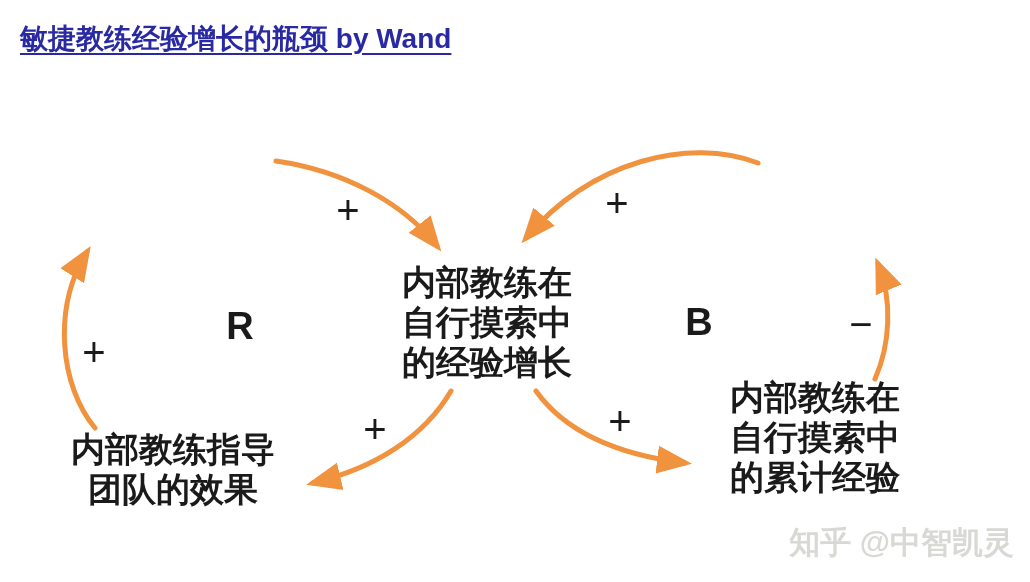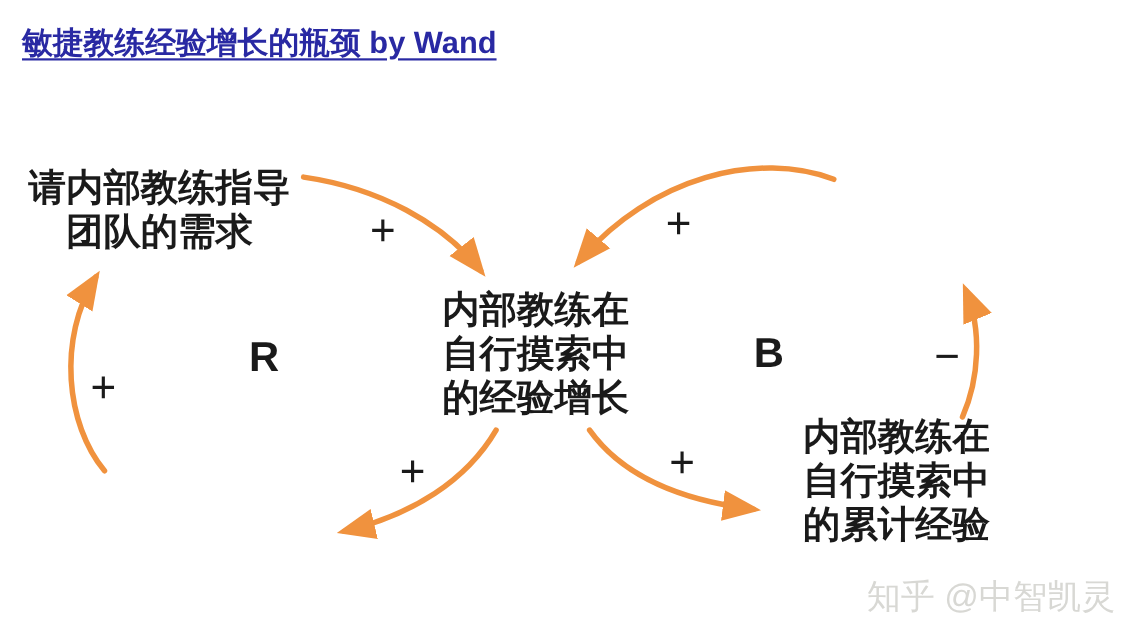--- a/index.html
+++ b/index.html
@@ -44,21 +44,21 @@
   .sign{
     position:absolute;
     transform:translate(-50%,-50%);
     font-size:40px;font-weight:500;
     color:var(--node_black);
     line-height:1;
   }
   .watermark{
     position:absolute;
     right:16px;top:522px;
-    font-size:31px;font-weight:400;
+    font-size:31px;font-weight:700;
     color:var(--watermark_gray);
     text-shadow:1px 1px 0 #ffffff;
     white-space:nowrap;
   }
 </style>
 </head>
 <body>
 
 <div id="canvas">
 
@@ -71,25 +71,25 @@
     <path class="edge" d="M 276 161 C 345 171 403 203 437 246" marker-end="url(#ah)"></path>
     <path class="edge" d="M 758 163 C 690 137 592 160 526 238" marker-end="url(#ah)"></path>
     <path class="edge" d="M 451 391 C 424 437 375 468 313 483" marker-end="url(#ah)"></path>
     <path class="edge" d="M 536 391 C 566 433 620 455 685 463" marker-end="url(#ah)"></path>
     <path class="edge" d="M 875 379 C 890 345 893 300 878 264" marker-end="url(#ah)"></path>
     <path class="edge" d="M 95 428 C 60 386 52 308 87 252" marker-end="url(#ah)"></path>
   </svg>
 
   <div class="title">敏捷教练经验增长的瓶颈 by Wand</div>
 
-  <div class="node" style="left:0px;   top:151px; width:290px;">请内部教练指导
-团队的需求</div>
   <div class="node" style="left:377px; top:262px; width:220px;">内部教练在
 自行摸索中
 的经验增长</div>
+  <div class="node" style="left:28px;  top:429px; width:290px;">内部教练指导
+团队的效果</div>
   <div class="node" style="left:703px; top:377px; width:224px;">内部教练在
 自行摸索中
 的累计经验</div>
 
   <div class="loop-label" style="left:240px; top:326px;">R</div>
   <div class="loop-label" style="left:699px; top:322px;">B</div>
 
   <div class="sign" style="left:348px; top:210px;">+</div>
   <div class="sign" style="left:617px; top:203px;">+</div>
   <div class="sign" style="left:375px; top:429px;">+</div>

